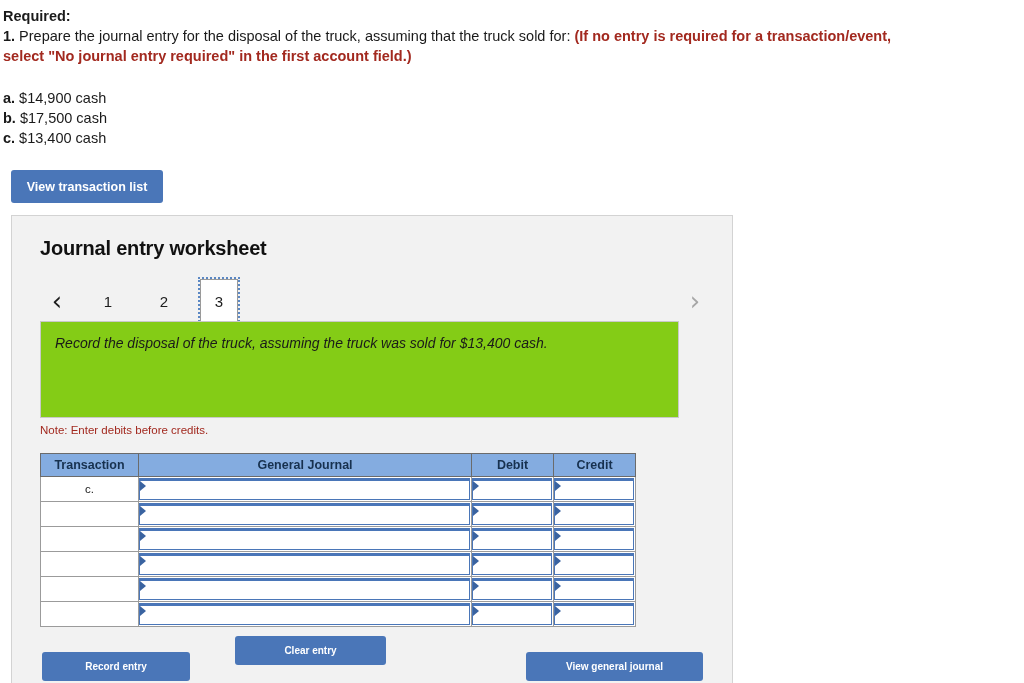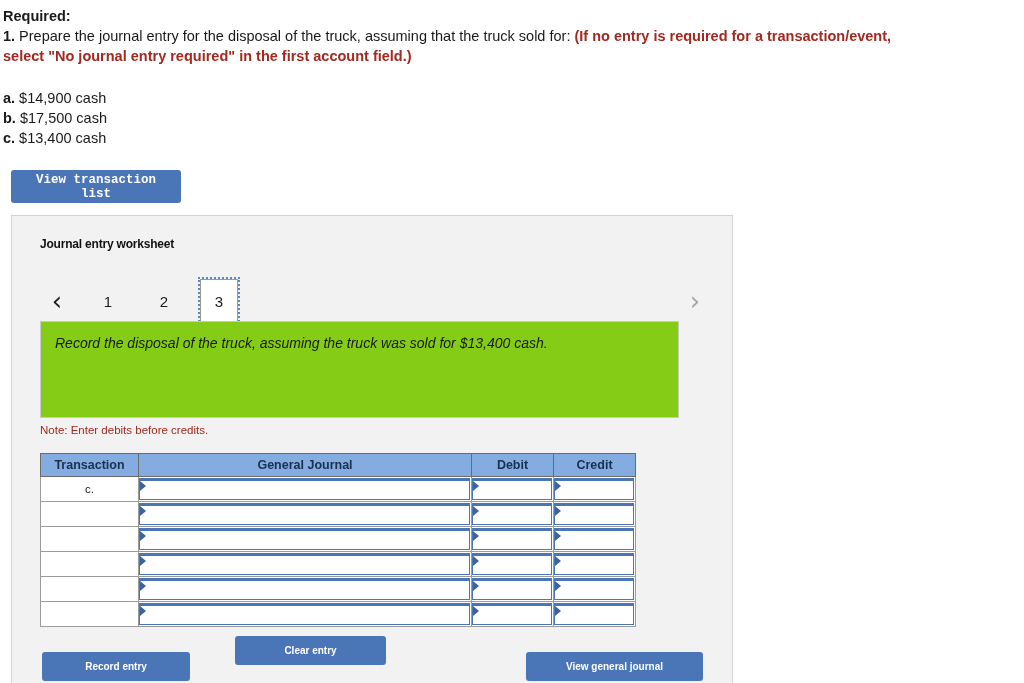--- a/index.html
+++ b/index.html
@@ -34,37 +34,36 @@
   .btn {
     display: inline-flex; align-items: center; justify-content: center;
     background: #4a76b8; color: #ffffff;
     font-weight: bold; font-size: 10px;
     border: none; border-radius: 3px;
     cursor: pointer; text-align: center;
     padding: 0 10px;
   }
   #view-transaction-list {
     position: absolute; left: 11px; top: 170px;
-    width: 170px; height: 33px;
+    width: 152px; height: 33px;
     font-size: 12.5px;
-    font-family: Liberation Mono, monospace;
   }
 
   
   #worksheet-panel {
     position: absolute; left: 11px; top: 215px;
     width: 722px; height: 468px;
     background: #f2f2f2;
     border: 1px solid #d3d3d3;
     border-bottom: none;
   }
 
   #worksheet-title {
     position: absolute; left: 28px; top: 21px;
-    font-size: 12px; font-weight: bold; letter-spacing: -0.2px;
+    font-size: 20px; font-weight: bold; letter-spacing: -0.2px;
     color: #111;
   }
 
   
   #pager {
     position: absolute; left: 28px; top: 63px;
     width: 666px; height: 45px;
   }
   .pager-arrow {
     position: absolute; top: 8px;

